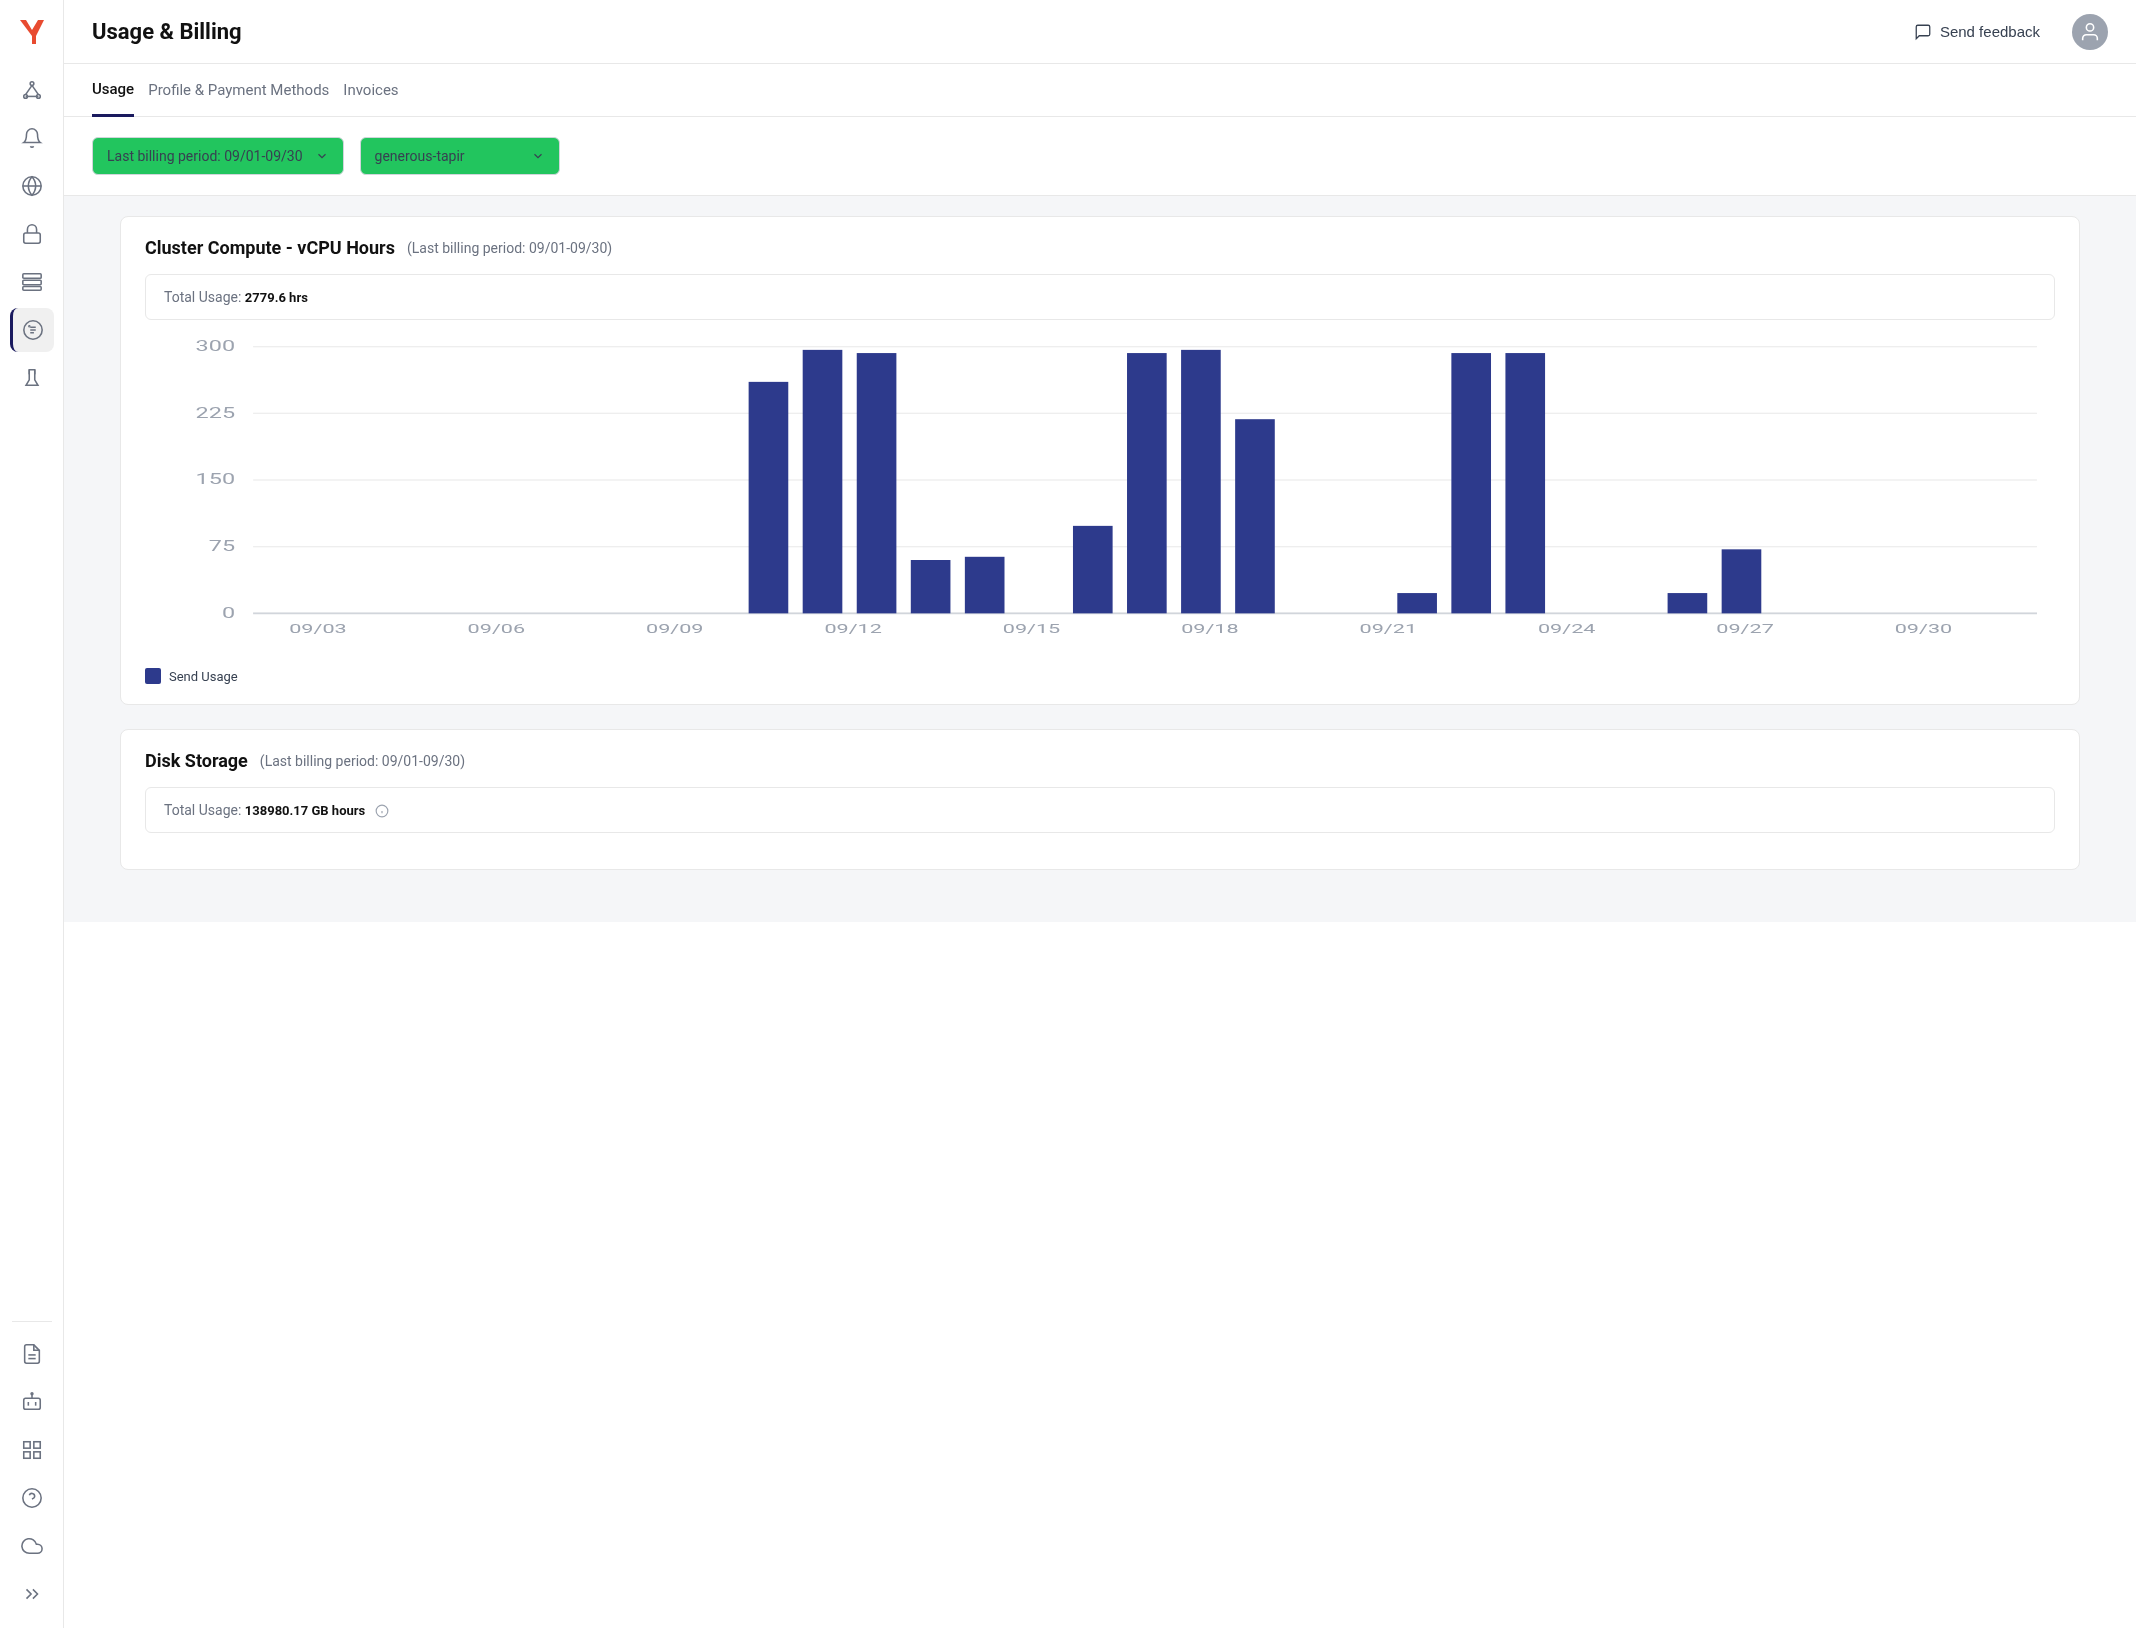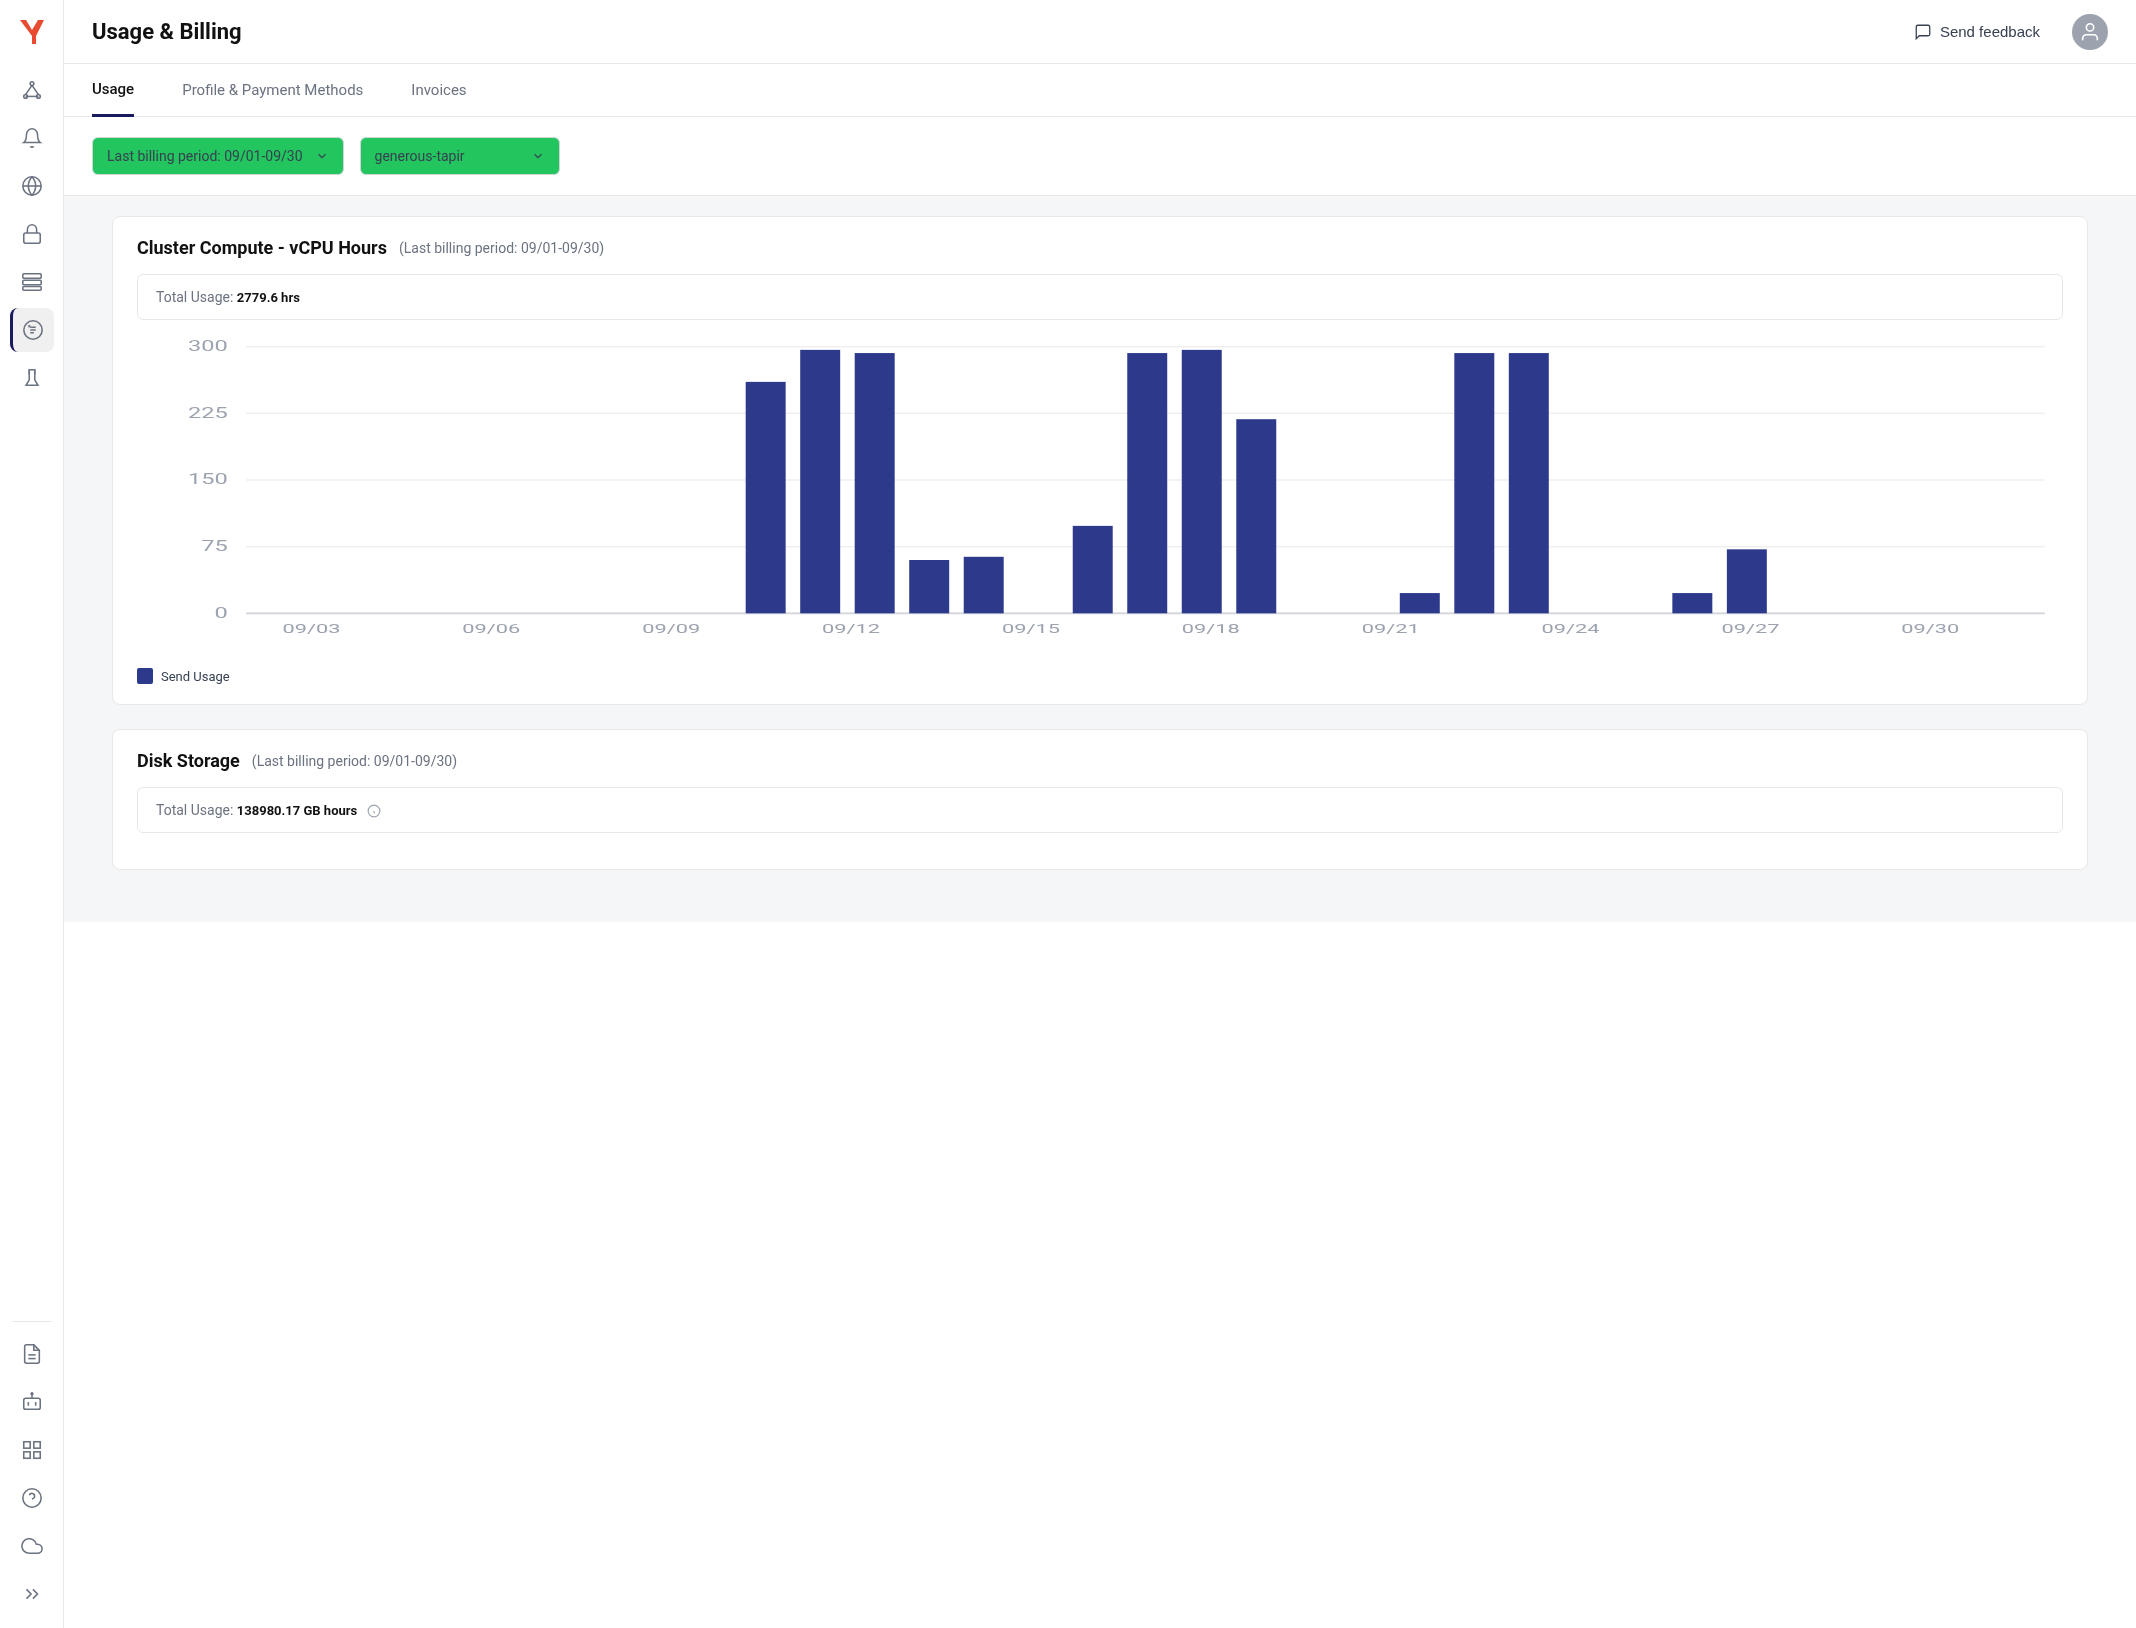--- a/index.html
+++ b/index.html
@@ -105,21 +105,21 @@
       padding: 0;
     }
 
     
     .tabs {
       display: flex;
       align-items: center;
       padding: 0 28px;
       border-bottom: 1px solid #e8e8e8;
       background: #fff;
-      gap: 48px;
+      gap: 14px;
     }
     .tab {
       padding: 16px 0;
       font-size: 15px;
       color: #6b7280;
       cursor: pointer;
       border-bottom: 2px solid transparent;
       margin-bottom: -1px;
     }
     .tab.active {
@@ -145,21 +145,21 @@
       background: #22c55e;
       cursor: pointer;
       font-size: 14px;
       color: #374151;
       min-width: 200px;
       gap: 12px;
     }
 
     
     .section {
-      margin: 0 20px 24px;
+      margin: 0 28px 24px;
       background: #fff;
       border: 1px solid #e8e8e8;
       border-radius: 8px;
       padding: 20px 24px;
     }
     .section-header {
       display: flex;
       align-items: center;
       gap: 12px;
       margin-bottom: 16px;

